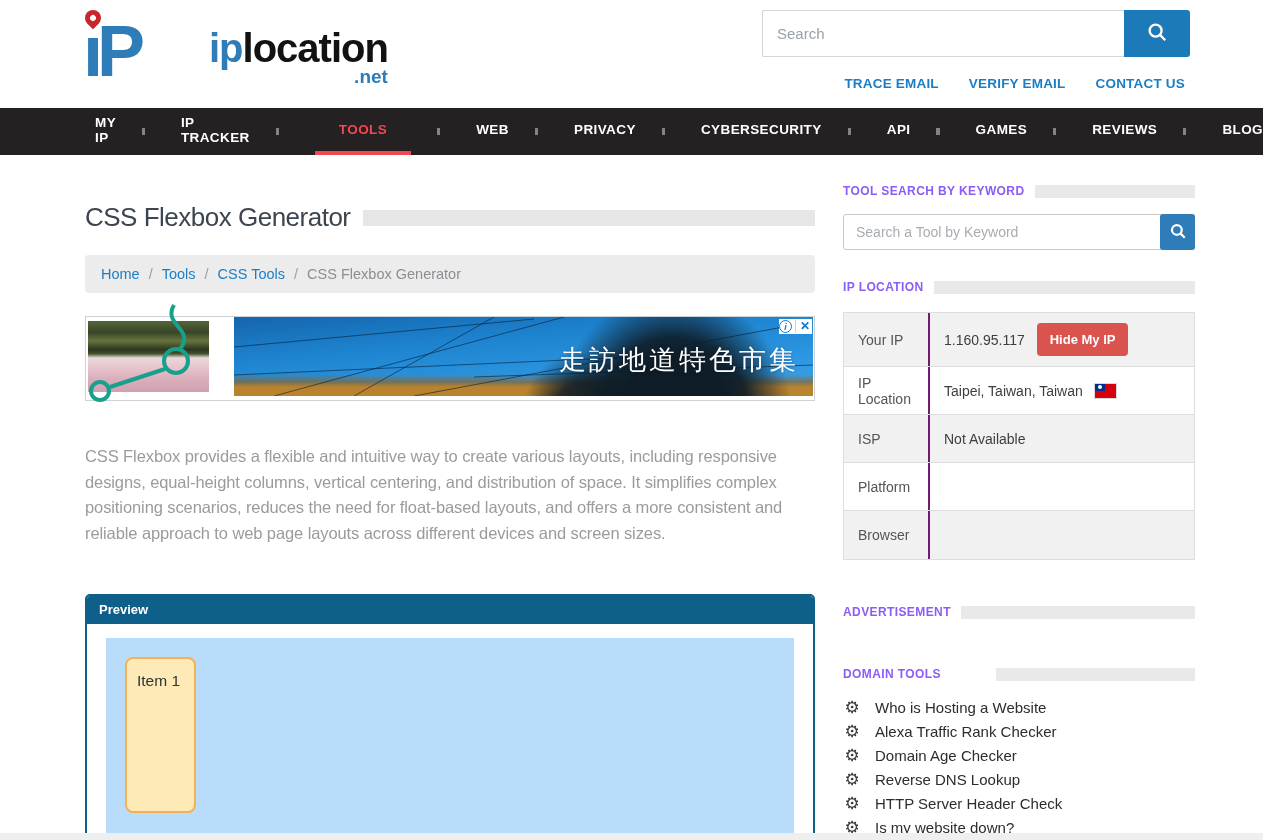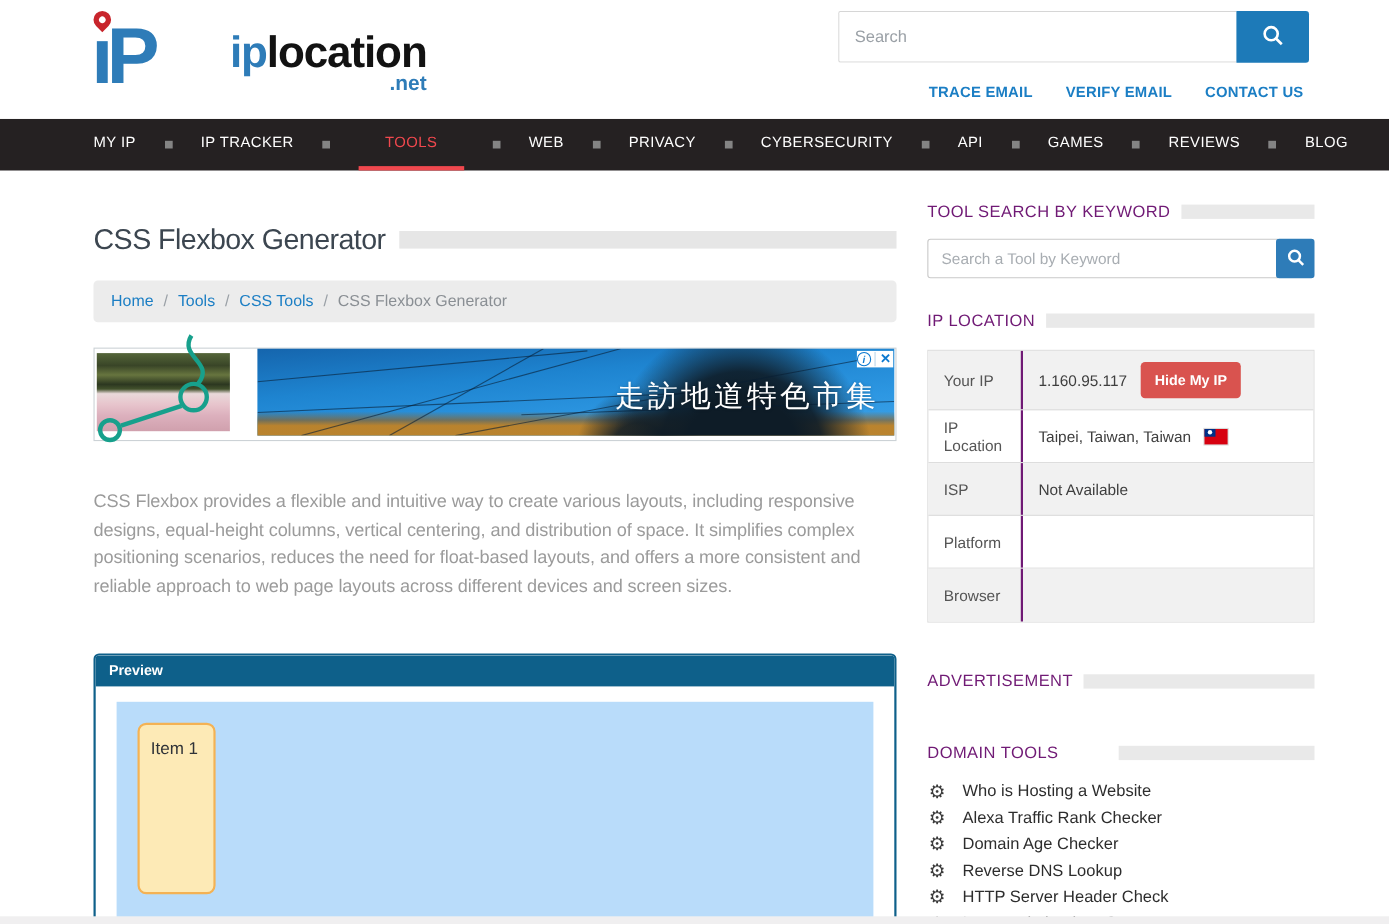--- a/index.html
+++ b/index.html
@@ -26,21 +26,21 @@
         padding:0 14px; font-size:15px; color:#444; outline:none; border-radius:2px 0 0 2px; }
   .header-search input::placeholder { color:#9aa0a6; }
   .header-search button { width:66px; height:47px; background:#1d7ab8; border:none; cursor:pointer;
         border-radius:0 3px 3px 0; display:flex; align-items:center; justify-content:center; }
   .quick-links { position:absolute; top:76px; right:78px; display:flex; gap:30px; }
   .quick-links a { color:#1b7ec4; font-size:13.5px; font-weight:bold; text-decoration:none; letter-spacing:.2px; cursor:pointer; }
 
   
   .main-nav { height:47px; background:#252122; display:flex; align-items:stretch; padding-left:85px; }
   .main-nav .nav-item { display:flex; align-items:center; padding:4px 0; color:#fff; font-size:13.5px;
-        font-weight:normal; letter-spacing:.4px; text-decoration:none; cursor:pointer; border-bottom:4px solid transparent; padding-top:4px; }
+        font-weight:bold; letter-spacing:.4px; text-decoration:none; cursor:pointer; border-bottom:4px solid transparent; padding-top:4px;margin-left:10px; }
   .main-nav .nav-item.active { color:#f0484e; border-bottom-color:#f0484e; padding-left:24px; padding-right:24px; }
   .nav-sep { width:7px; height:7px; background:#848484; align-self:center; margin:0 26px; }
 
   
   .content { display:flex; padding:0 68px 0 85px; }
   .main-col { width:730px; }
   .sidebar { width:352px; margin-left:28px; }
 
   
   .title-row { display:flex; align-items:center; margin-top:47px; }
@@ -81,21 +81,21 @@
   
   .preview-panel { margin-top:47px; border:2px solid #0e608a; border-radius:5px; background:#fff; overflow:hidden; }
   .preview-header { background:#0e608a; color:#fff; font-size:13px; font-weight:bold; padding:6px 12px 7px; }
   .preview-body { padding:14px 19px 15px; }
   .flex-container { background:#b9dcfa; height:244px; padding:19px; display:flex; }
   .flex-item { width:71px; height:156px; background:#fdeab6; border:2.5px solid #f4b254; border-radius:8px;
       padding:13px 4px 0 10px; font-size:15.5px; color:#2f3338; }
 
   
   .side-heading { display:flex; align-items:center; }
-  .side-heading .sh-text { font-size:15px; font-weight:400; color:#701a75; letter-spacing:.4px; white-space:nowrap; }
+  .side-heading .sh-text { font-size:12px; font-weight:700; color:#8b5cf6; letter-spacing:.4px; white-space:nowrap; }
   .side-heading .sh-bar { flex:1; height:13px; background:#e9e9e9; margin-left:10px; }
   .sh-search { margin-top:29px; }
   .tool-search-row { margin-top:16px; display:flex; }
   .tool-search-row input { flex:1; height:36px; border:1px solid #c9c9c9; border-radius:3px 0 0 3px;
       padding:0 12px; font-size:14px; color:#444; outline:none; }
   .tool-search-row input::placeholder { color:#a8adb2; }
   .tool-search-row button { width:35px; height:36px; background:#2e7cb8; border:none; border-radius:3px;
       margin-left:-2px; cursor:pointer; display:flex; align-items:center; justify-content:center; }
   .sh-iploc { margin-top:30px; }
   .ip-table { margin-top:18px; border:1px solid #ddd; }

